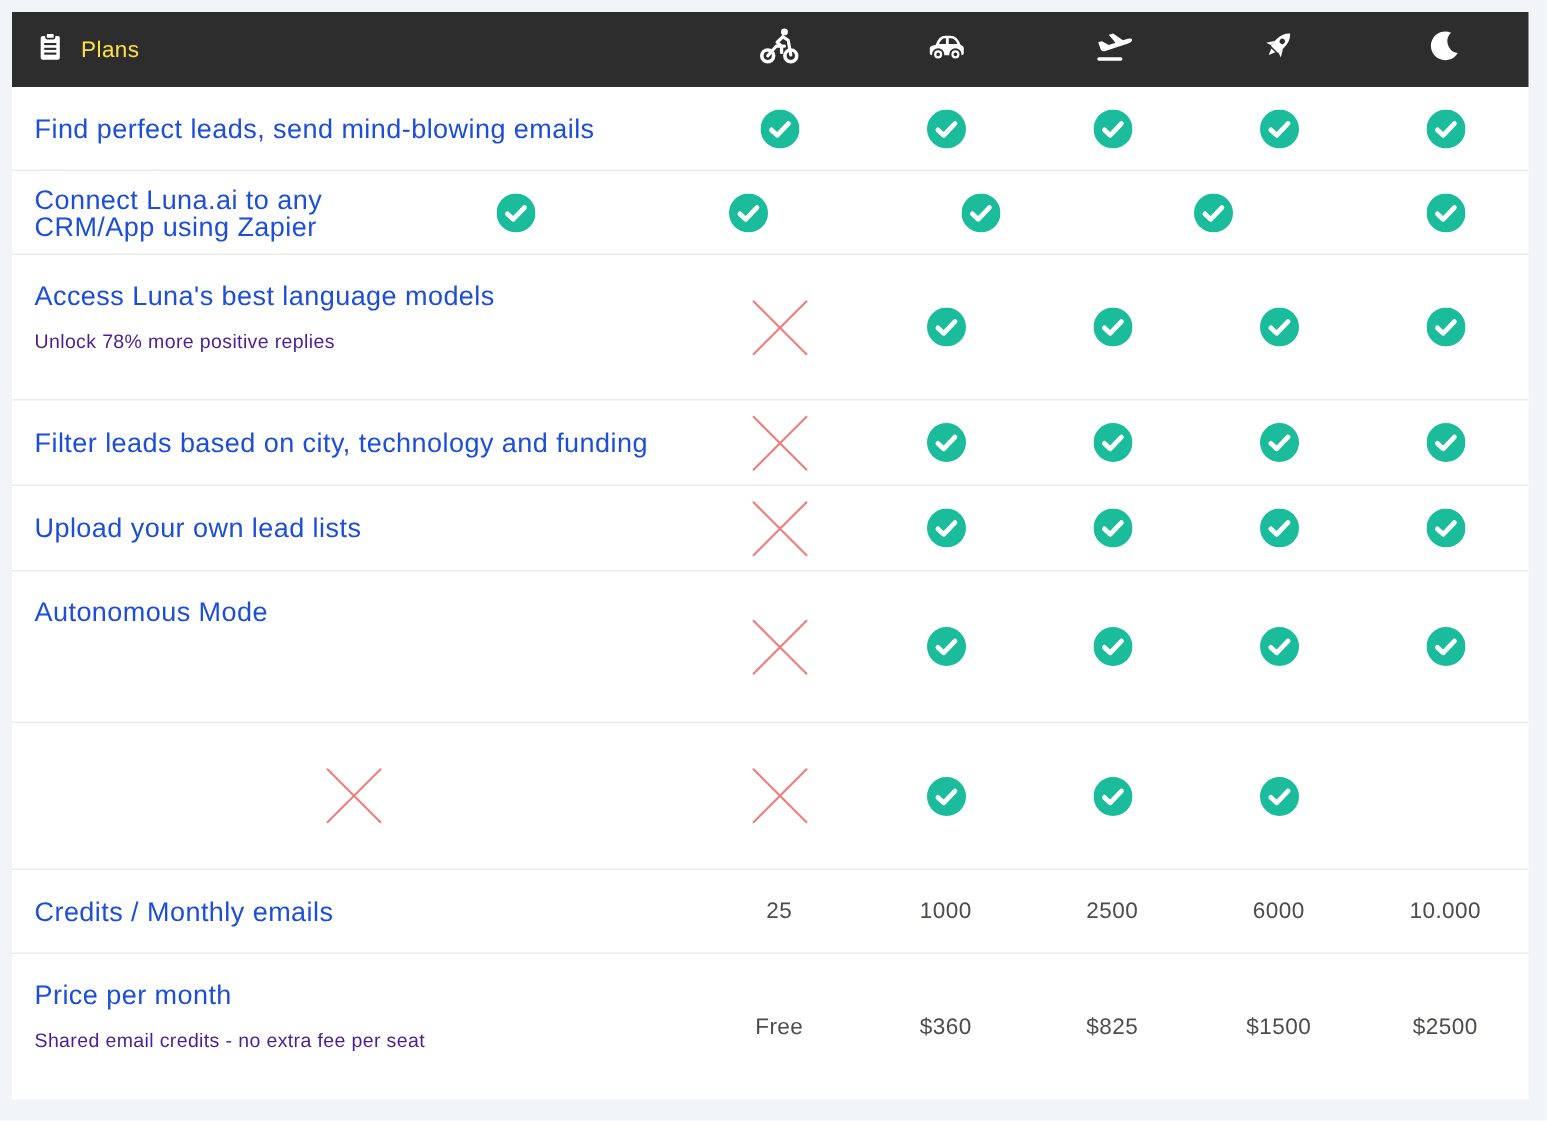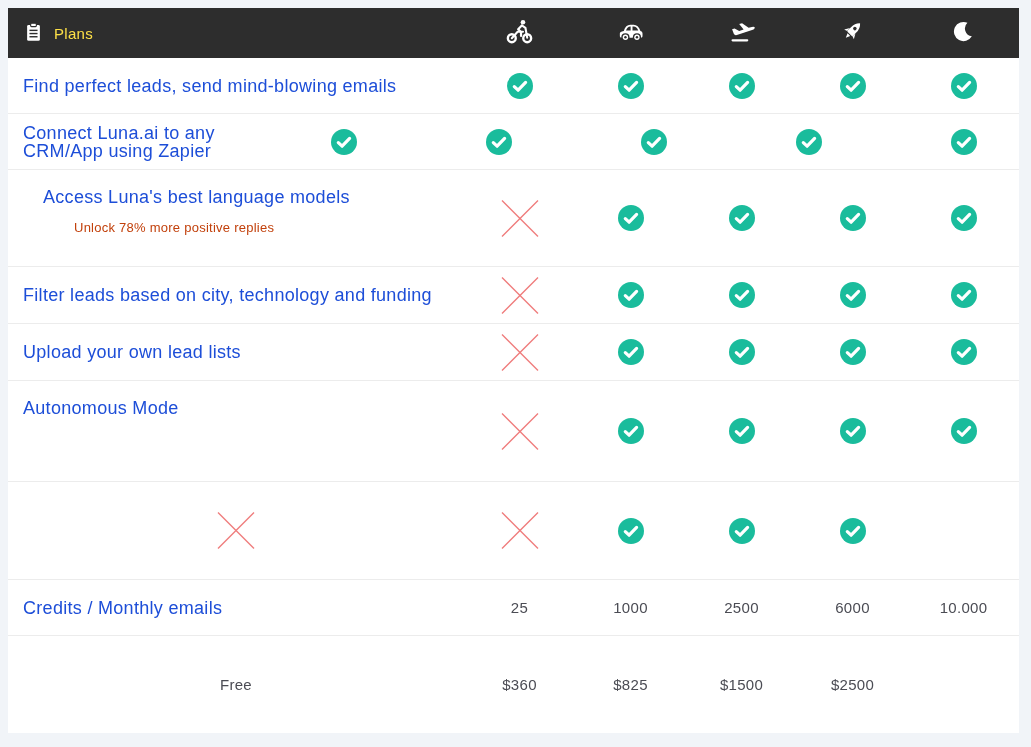--- a/index.html
+++ b/index.html
@@ -20,21 +20,21 @@
   .row {
     display: grid;
     grid-template-columns: 1fr 111px 111px 111px 111px 111px;
     align-items: center;
     border-bottom: 1px solid #ececec;
   }
   .rows .row:last-child { border-bottom: none; }
   
   .rows .row:nth-child(1) { height: 56px; }
   .rows .row:nth-child(2) { height: 56px; gap: 44px; }
-  .rows .row:nth-child(3) { height: 97px; padding-left: 20px; }
+  .rows .row:nth-child(3) { height: 97px; }
   .rows .row:nth-child(4) { height: 57px; }
   .rows .row:nth-child(5) { height: 57px; }
   .rows .row:nth-child(6) { height: 101px; }
   .rows .row:nth-child(7) { height: 98px; }
   .rows .row:nth-child(8) { height: 56px; }
   .rows .row:nth-child(9) { height: 97px; }
 
   .header-row {
     height: 50px;
     background: #2d2d2d;
@@ -54,21 +54,21 @@
     align-self: stretch;
     display: flex; flex-direction: column; justify-content: center;
     padding-left: 15px; padding-right: 10px;
   }
   .row.has-subtitle .label-cell { justify-content: flex-start; padding-top: 18px; }
   .feature-title {
     font-size: 18px; color: #1d4ed8; letter-spacing: 0.3px; line-height: 18px;
   }
   .row.has-subtitle .feature-title { margin-bottom: 14px; }
   .feature-subtitle {
-    font-size: 13px; color: #c2410c; letter-spacing: 0.25px; line-height: 16px; margin-left: 31px;
+    font-size: 13px; color: #4c1d95; letter-spacing: 0.25px; line-height: 16px;
   }
   .value-cell {
     display: flex; align-items: center; justify-content: center;
     font-size: 15px; color: #4b4c54; letter-spacing: 0.3px;
   }
   .value-cell svg { display: block; }
 </style>
 </head>
 <body>
 
@@ -387,20 +387,24 @@
           <div class="label-cell">
             <div class="feature-title">Credits / Monthly emails</div>
           </div>
           <div class="value-cell">25</div>
           <div class="value-cell">1000</div>
           <div class="value-cell">2500</div>
           <div class="value-cell">6000</div>
           <div class="value-cell">10.000</div>
         </div>
         <div class="row has-subtitle">
+          <div class="label-cell">
+            <div class="feature-title">Price per month</div>
+            <div class="feature-subtitle">Shared email credits - no extra fee per seat</div>
+          </div>
           <div class="value-cell">Free</div>
           <div class="value-cell">$360</div>
           <div class="value-cell">$825</div>
           <div class="value-cell">$1500</div>
           <div class="value-cell">$2500</div>
         </div>
       </div>
   </div>
 </div>
 

